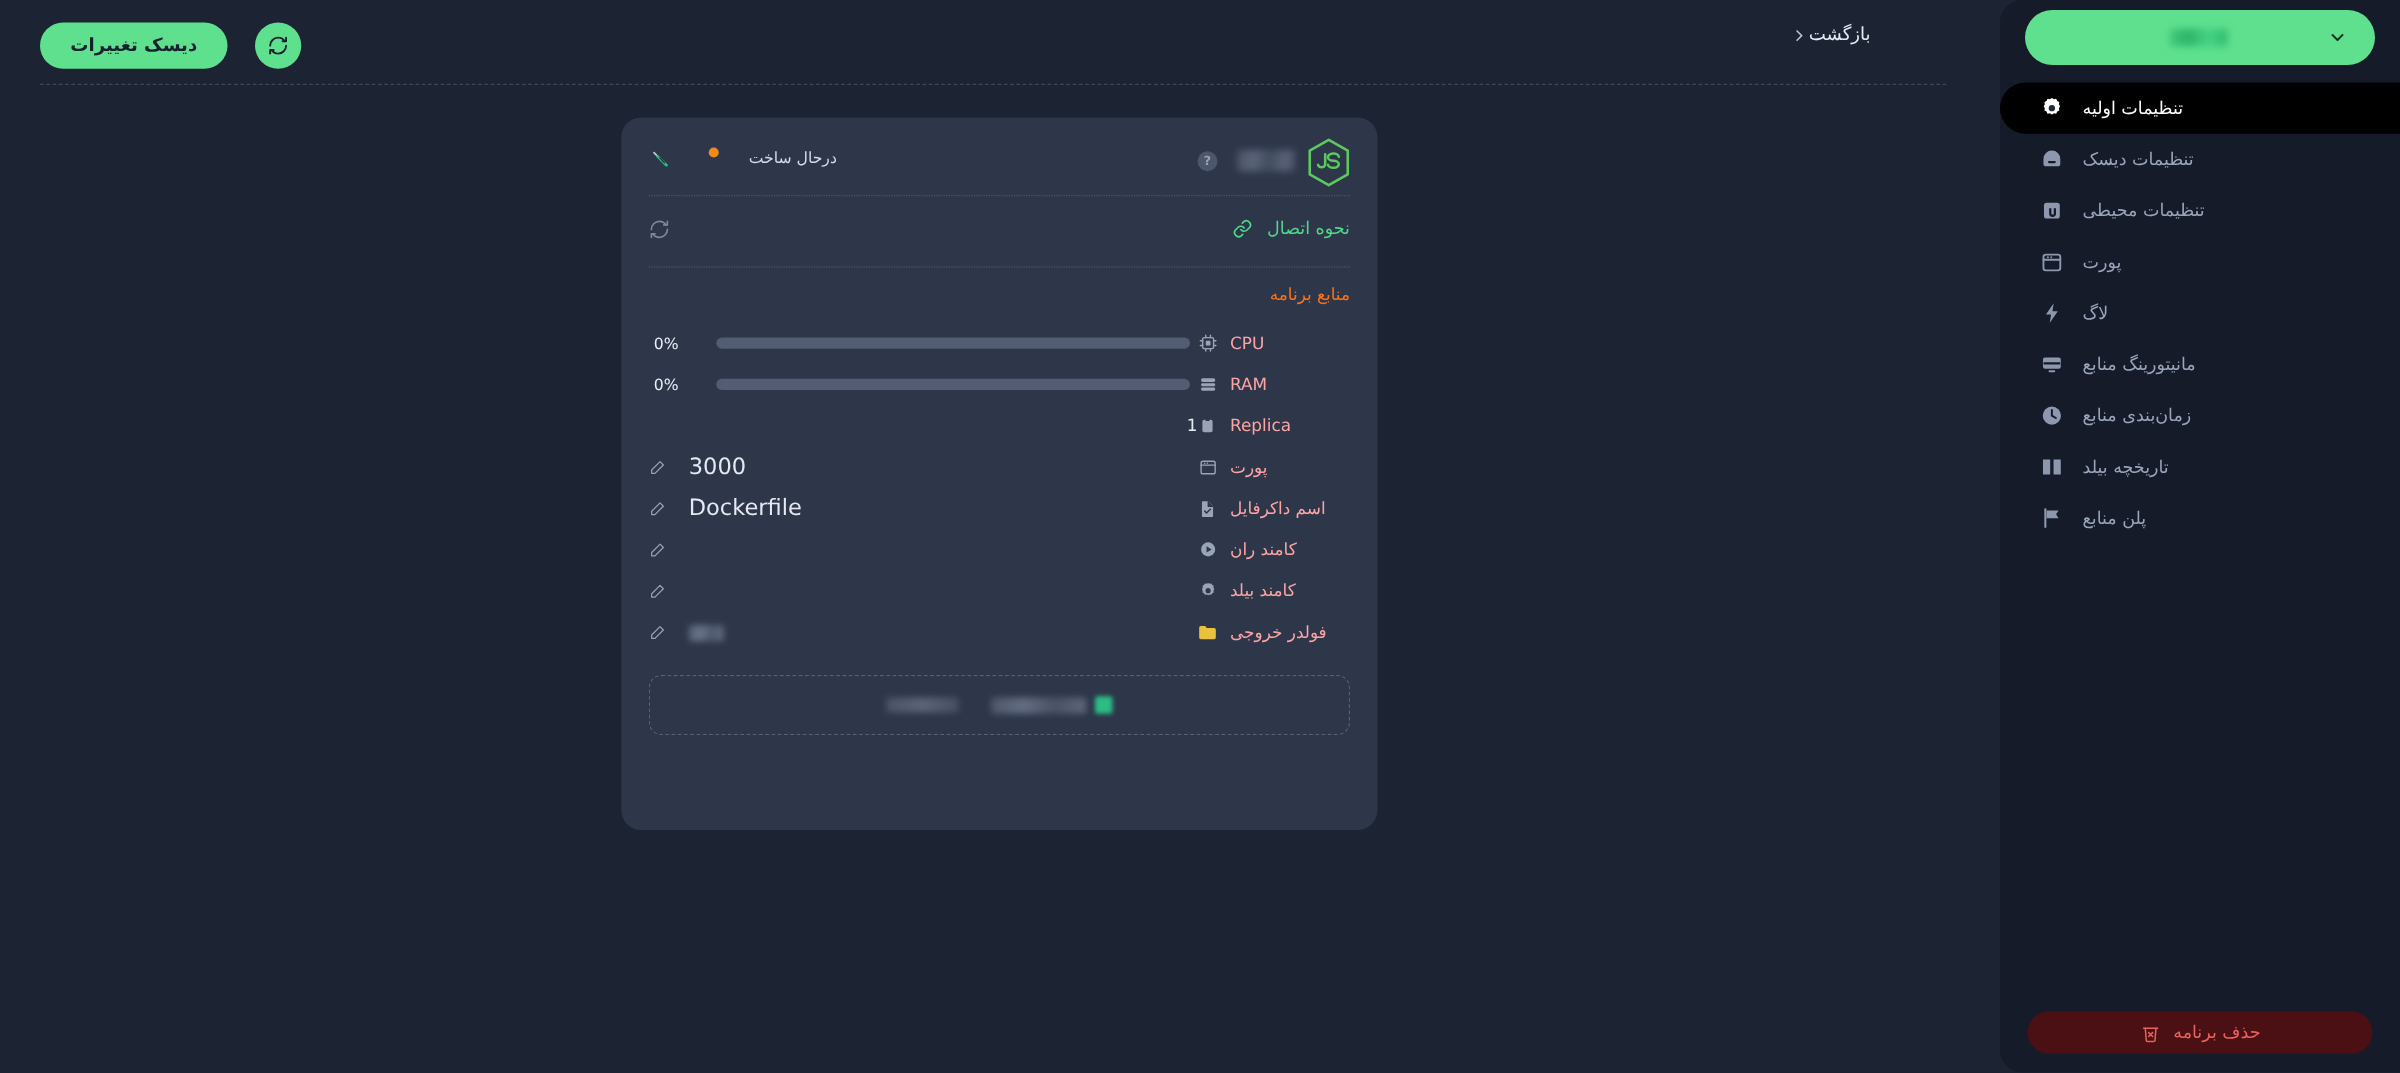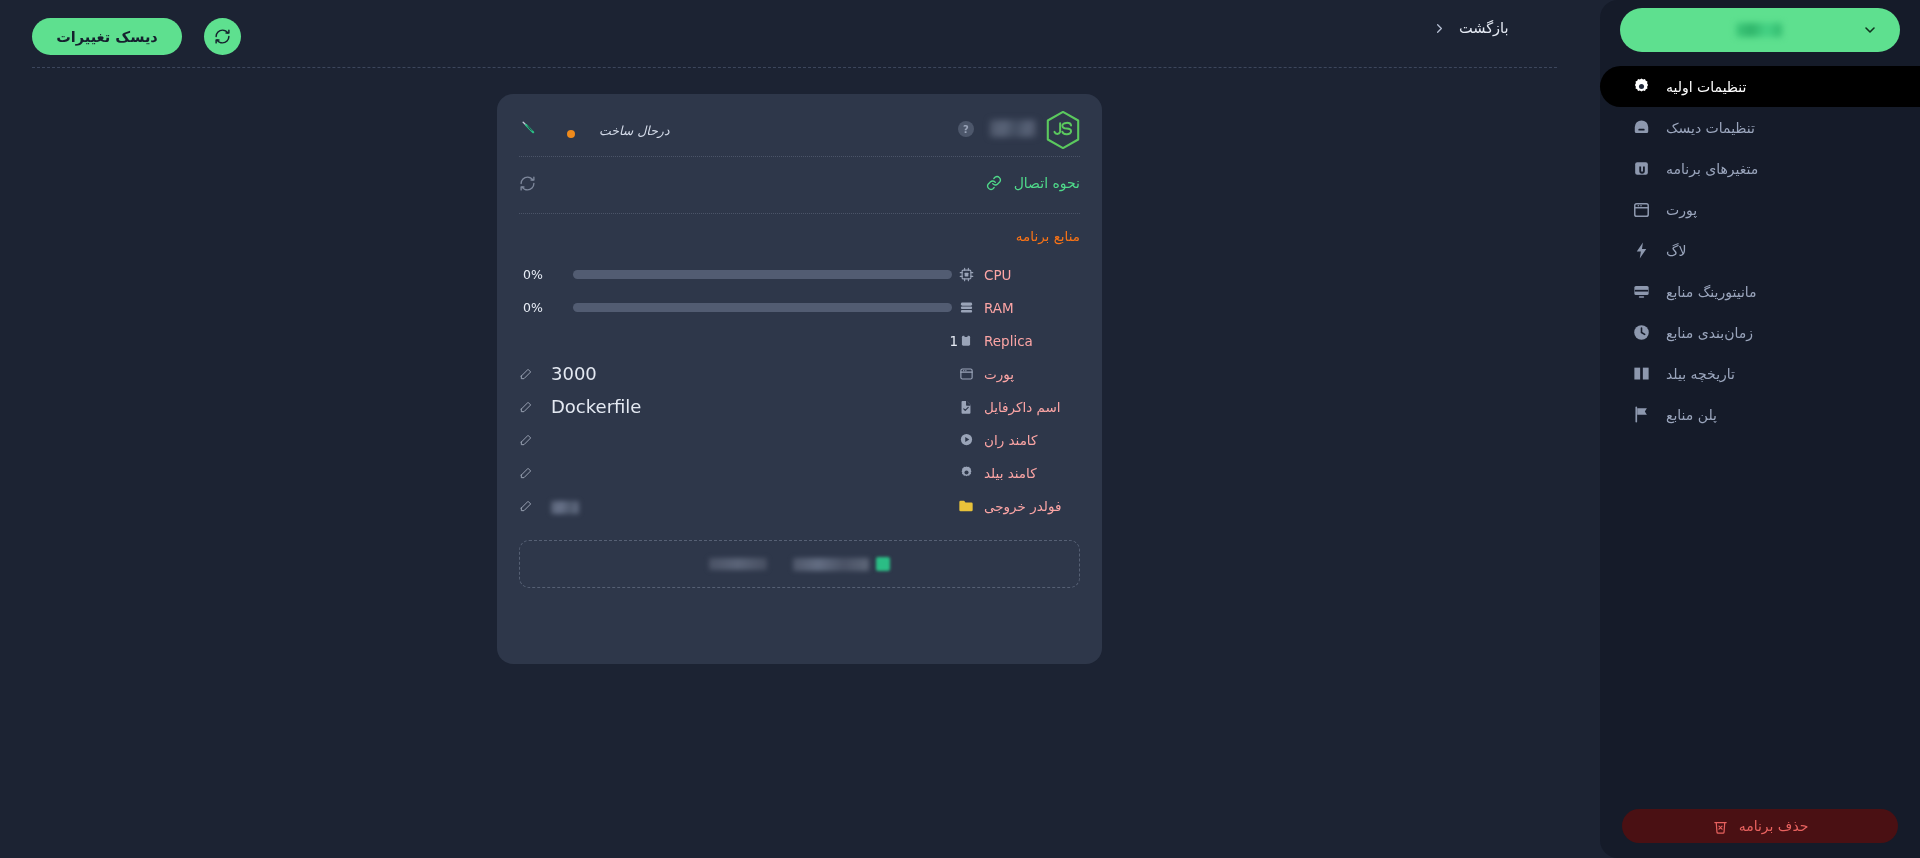--- a/index.html
+++ b/index.html
@@ -67,21 +67,20 @@
     border: none;
     cursor: pointer;
   }
 
   .back-link {
     position: absolute;
     top: 20px;
     left: 1432px;
     display: flex;
     align-items: center;
-    gap: 12px;
     cursor: pointer;
     color: #e5eaf4;
     font-size: 14.5px;
   }
   .back-link .chev { display: flex; align-items: center; color: #b6c0d4; }
 
   .toolbar-divider {
     position: absolute;
     top: 67px;
     left: 32px;
@@ -141,24 +140,23 @@
     justify-content: center;
     cursor: pointer;
     font-weight: 700;
   }
 
   .build-status {
     position: absolute;
     top: 24px;
     left: 22px;
     display: flex;
-    align-items: flex-end;
+    align-items: flex-start;
     gap: 24px;
     direction: rtl;
-    font-style: italic;
   }
   .build-status .stxt { font-size: 12.5px; color: #d4dbe9; }
   .build-status .dot {
     width: 8px; height: 8px; border-radius: 50%;
     background: #ef8a1b;
   }
   .needle-icon { margin-right: 4px; display:flex; align-items:center; }
   .dotted-sep {
     margin: 0 22px;
     height: 0;
@@ -709,21 +707,21 @@
       <span>تنظیمات دیسک</span>
       <span class="nav-icon">
         <svg width="19" height="19" viewBox="0 0 24 24" fill="currentColor">
           <path d="M3.5 11.5a8.5 8.5 0 0 1 17 0V17a2 2 0 0 1-2 2h-13a2 2 0 0 1-2-2z"></path>
           <rect x="8" y="13.6" width="8" height="2.2" rx="1.1" fill="#151b29"></rect>
         </svg>
       </span>
     </div>
 
     <div class="nav-item">
-      <span>متغیرهای برنامه</span>
+      <span>تنظیمات محیطی</span>
       <span class="nav-icon">
         <svg width="19" height="19" viewBox="0 0 24 24" fill="currentColor">
           <rect x="4" y="4" width="16" height="16" rx="2.6"></rect>
           <path d="M9.2 18V9.6h2.3v5.2a1.2 1.2 0 0 0 2.4 0V9.6h2.3V15a3.5 3.5 0 0 1-7 0z" fill="#151b29"></path>
         </svg>
       </span>
     </div>
 
     <div class="nav-item">
       <span>پورت</span>

